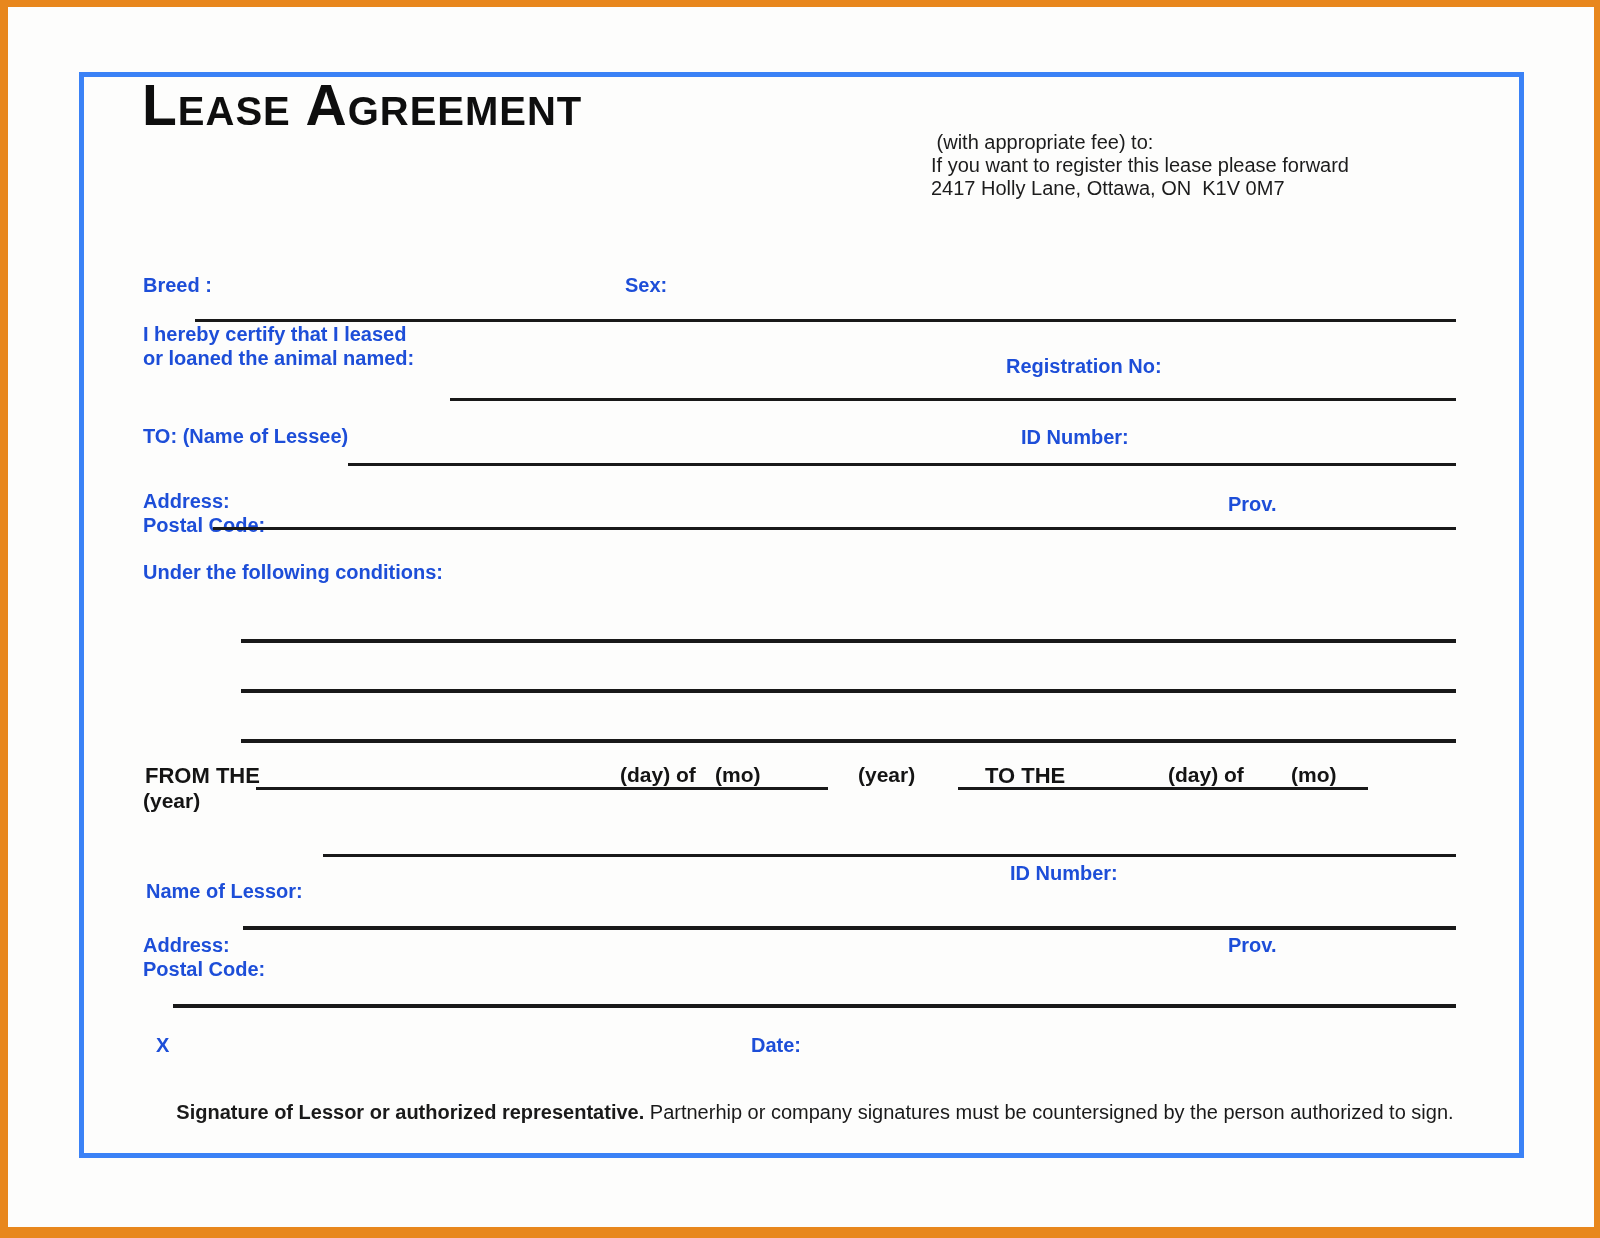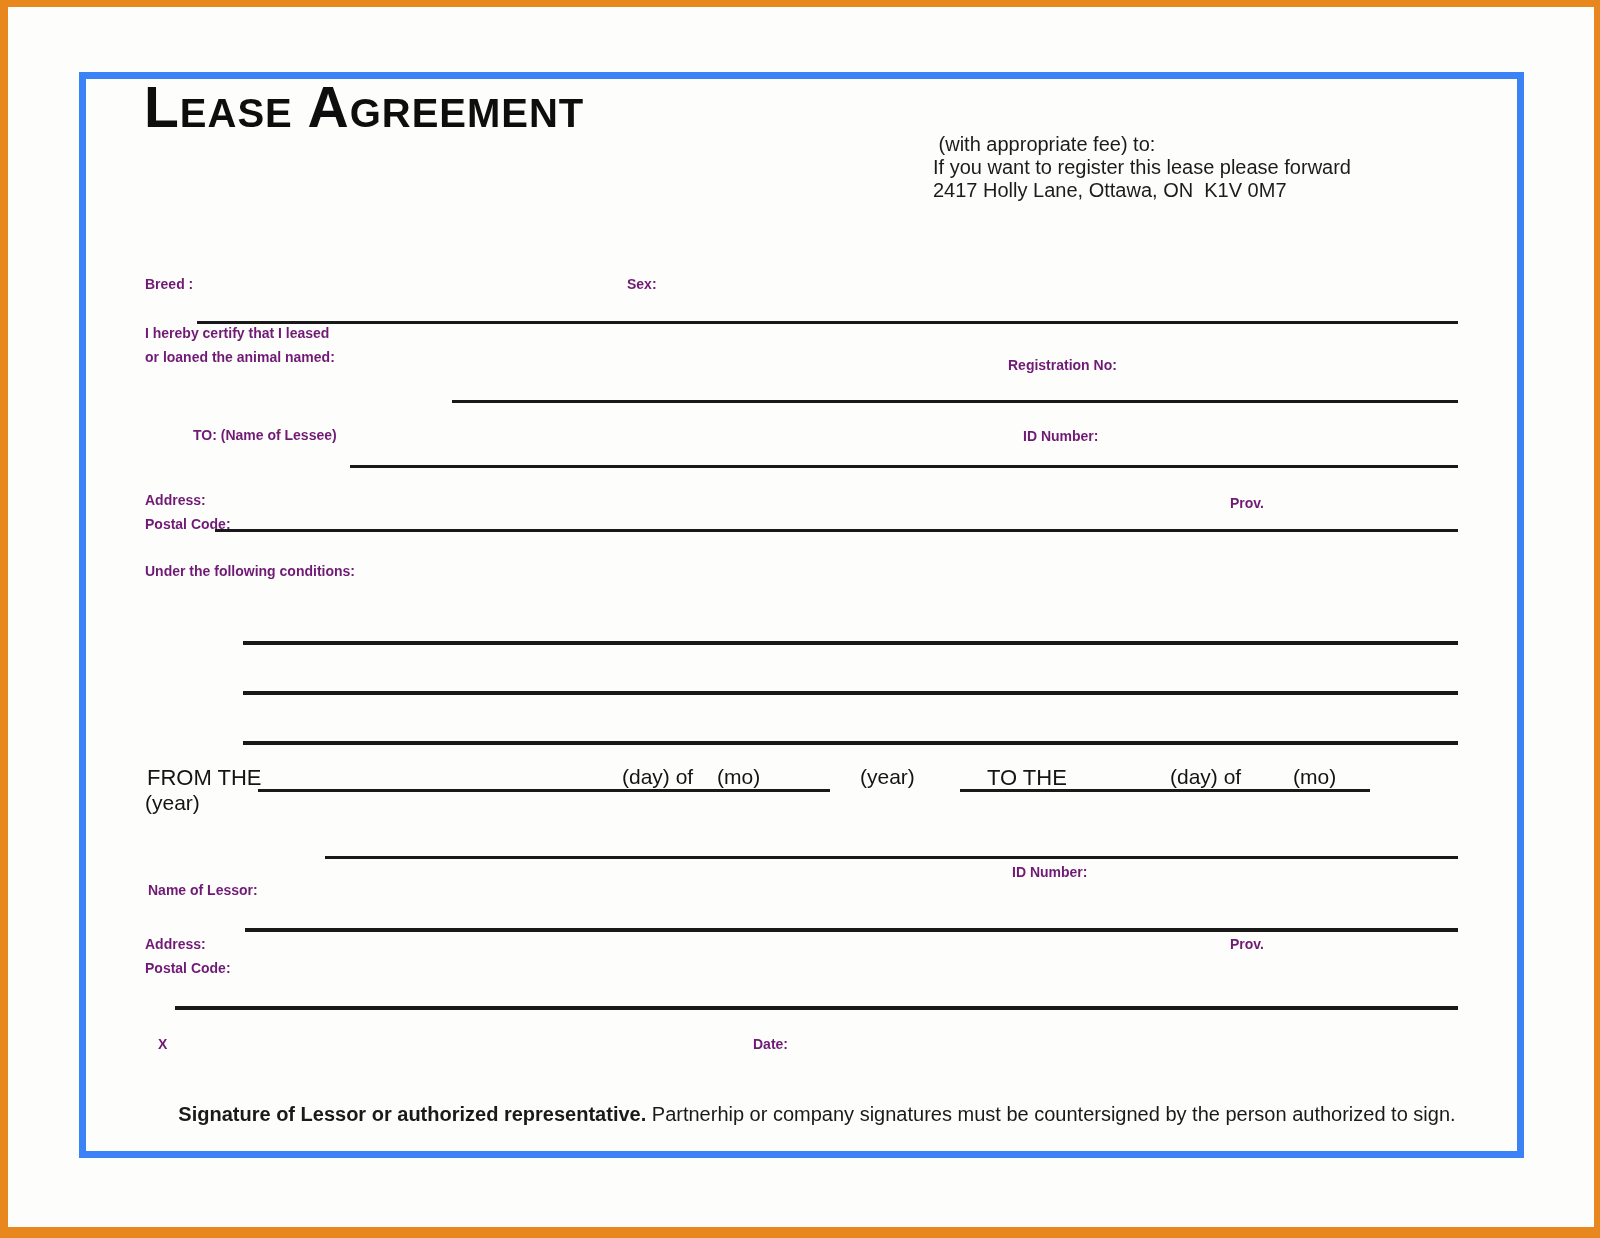--- a/index.html
+++ b/index.html
@@ -18,21 +18,21 @@
     border-color: #e8871d;
     border-width: 7px 6px 11px 8px;
     overflow: hidden;
   }
   #form-frame {
     position: absolute;
     left: 71px;           
     top: 65px;            
     width: 1445px;
     height: 1086px;
-    border: 7px solid #3b82f6;
+    border: 5px solid #3b82f6;
     background: #fdfdfc;
   }
   .abs { position: absolute; white-space: nowrap; }
   .rule { position: absolute; background: #191919; height: 3px; }
   .rule.heavy { height: 4px; }
 
   .title {
     left: 58px; top: 0px;
     font-size: 57px;
     font-weight: bold;
@@ -40,22 +40,22 @@
     letter-spacing: 1px;
     line-height: 56px;
     color: #0e0e0e;
   }
   .bullets { left: 60px; top: 64px; font-size: 20px; line-height: 27px; color: #1c1c1c; }
   .bullet-item { padding-left: 0; }
   .bullet-item::before { content: "\2022  "; white-space: pre; }
   .forward-info { left: 847px; top: 54px; font-size: 20px; line-height: 23px; color: #1c1c1c; }
   .info-line { white-space: pre-wrap; }
 
-  .lbl { font-size: 14px; font-weight: bold; color: #701a75; }
-  .lbl-sm { font-size: 21px; font-weight: normal; color: #141414; }
+  .lbl { font-size: 20px; font-weight: bold; color: #1d4ed8; }
+  .lbl-sm { font-size: 21px; font-weight: bold; color: #141414; }
 
   .signature-note {
     left: 59px; top: 1001px;
     font-size: 20px;
     white-space: pre-wrap;
     color: #1a1a1a;
   }
   .signature-note .bold-part { font-weight: bold; }
 </style>
 </head>
@@ -75,21 +75,21 @@
 
     <div class="abs lbl" style="left:59px; top:197px;">Breed :</div>
     <div class="abs lbl" style="left:541px; top:197px;">Sex:</div>
     <div class="rule" style="left:111px; top:242px; width:1261px;"></div>
 
     <div class="abs lbl" style="left:59px; top:246px;">I hereby certify that I leased</div>
     <div class="abs lbl" style="left:59px; top:270px;">or loaned the animal named:</div>
     <div class="abs lbl" style="left:922px; top:278px;text-align:center;">Registration No:</div>
     <div class="rule" style="left:366px; top:321px; width:1006px;"></div>
 
-    <div class="abs lbl" style="left:59px; top:348px;margin-left:48px;">TO: (Name of Lessee)</div>
+    <div class="abs lbl" style="left:59px; top:348px;">TO: (Name of Lessee)</div>
     <div class="abs lbl" style="left:937px; top:349px;">ID Number:</div>
     <div class="rule" style="left:264px; top:386px; width:1108px;"></div>
 
     <div class="abs lbl" style="left:59px; top:413px;">Address:</div>
     <div class="abs lbl" style="left:1144px; top:416px;">Prov.</div>
     <div class="abs lbl" style="left:59px; top:437px;">Postal Code:</div>
     <div class="rule" style="left:129px; top:450px; width:1243px;"></div>
 
     <div class="abs lbl" style="left:59px; top:484px;">Under the following conditions:</div>
     <div class="rule heavy" style="left:157px; top:562px; width:1215px;"></div>

